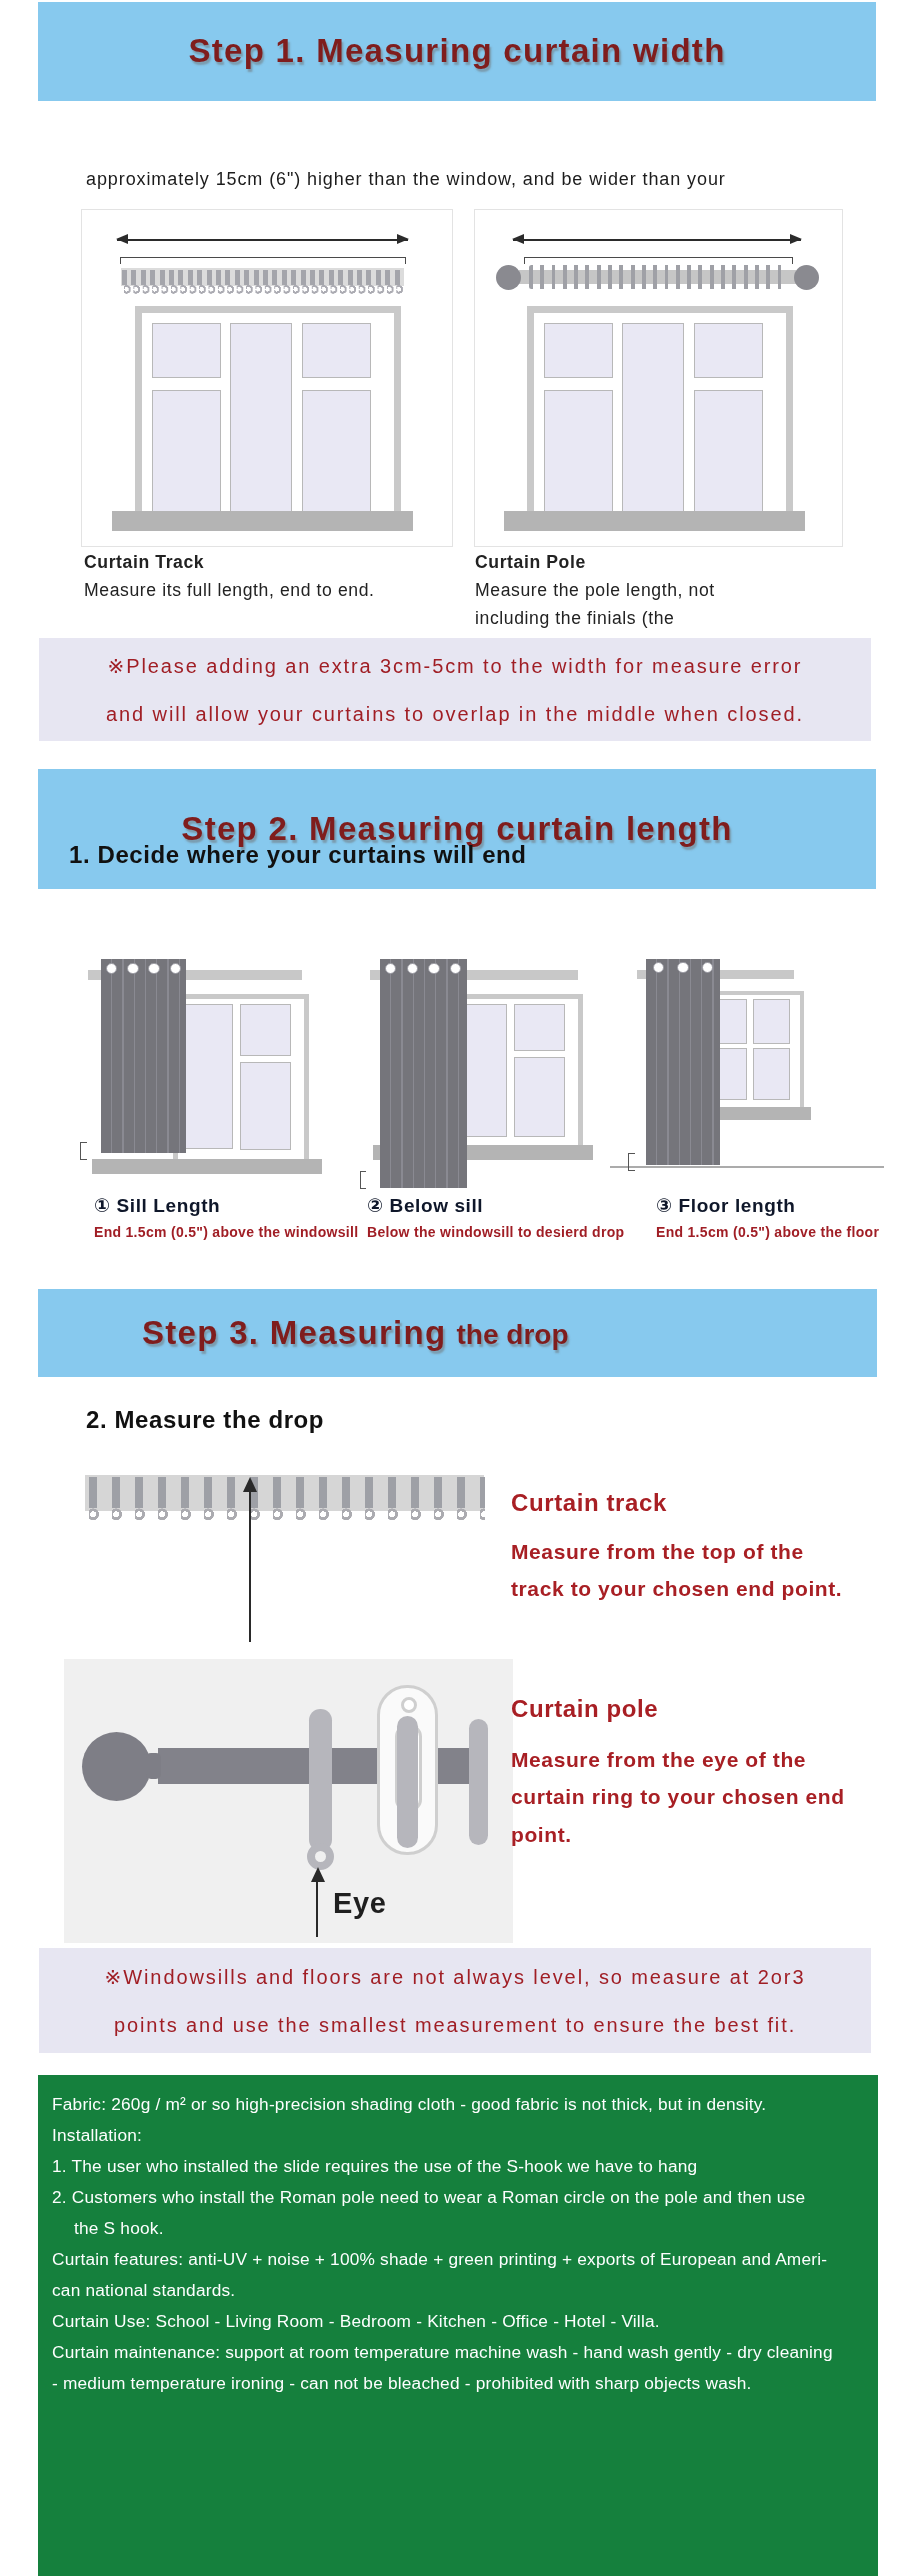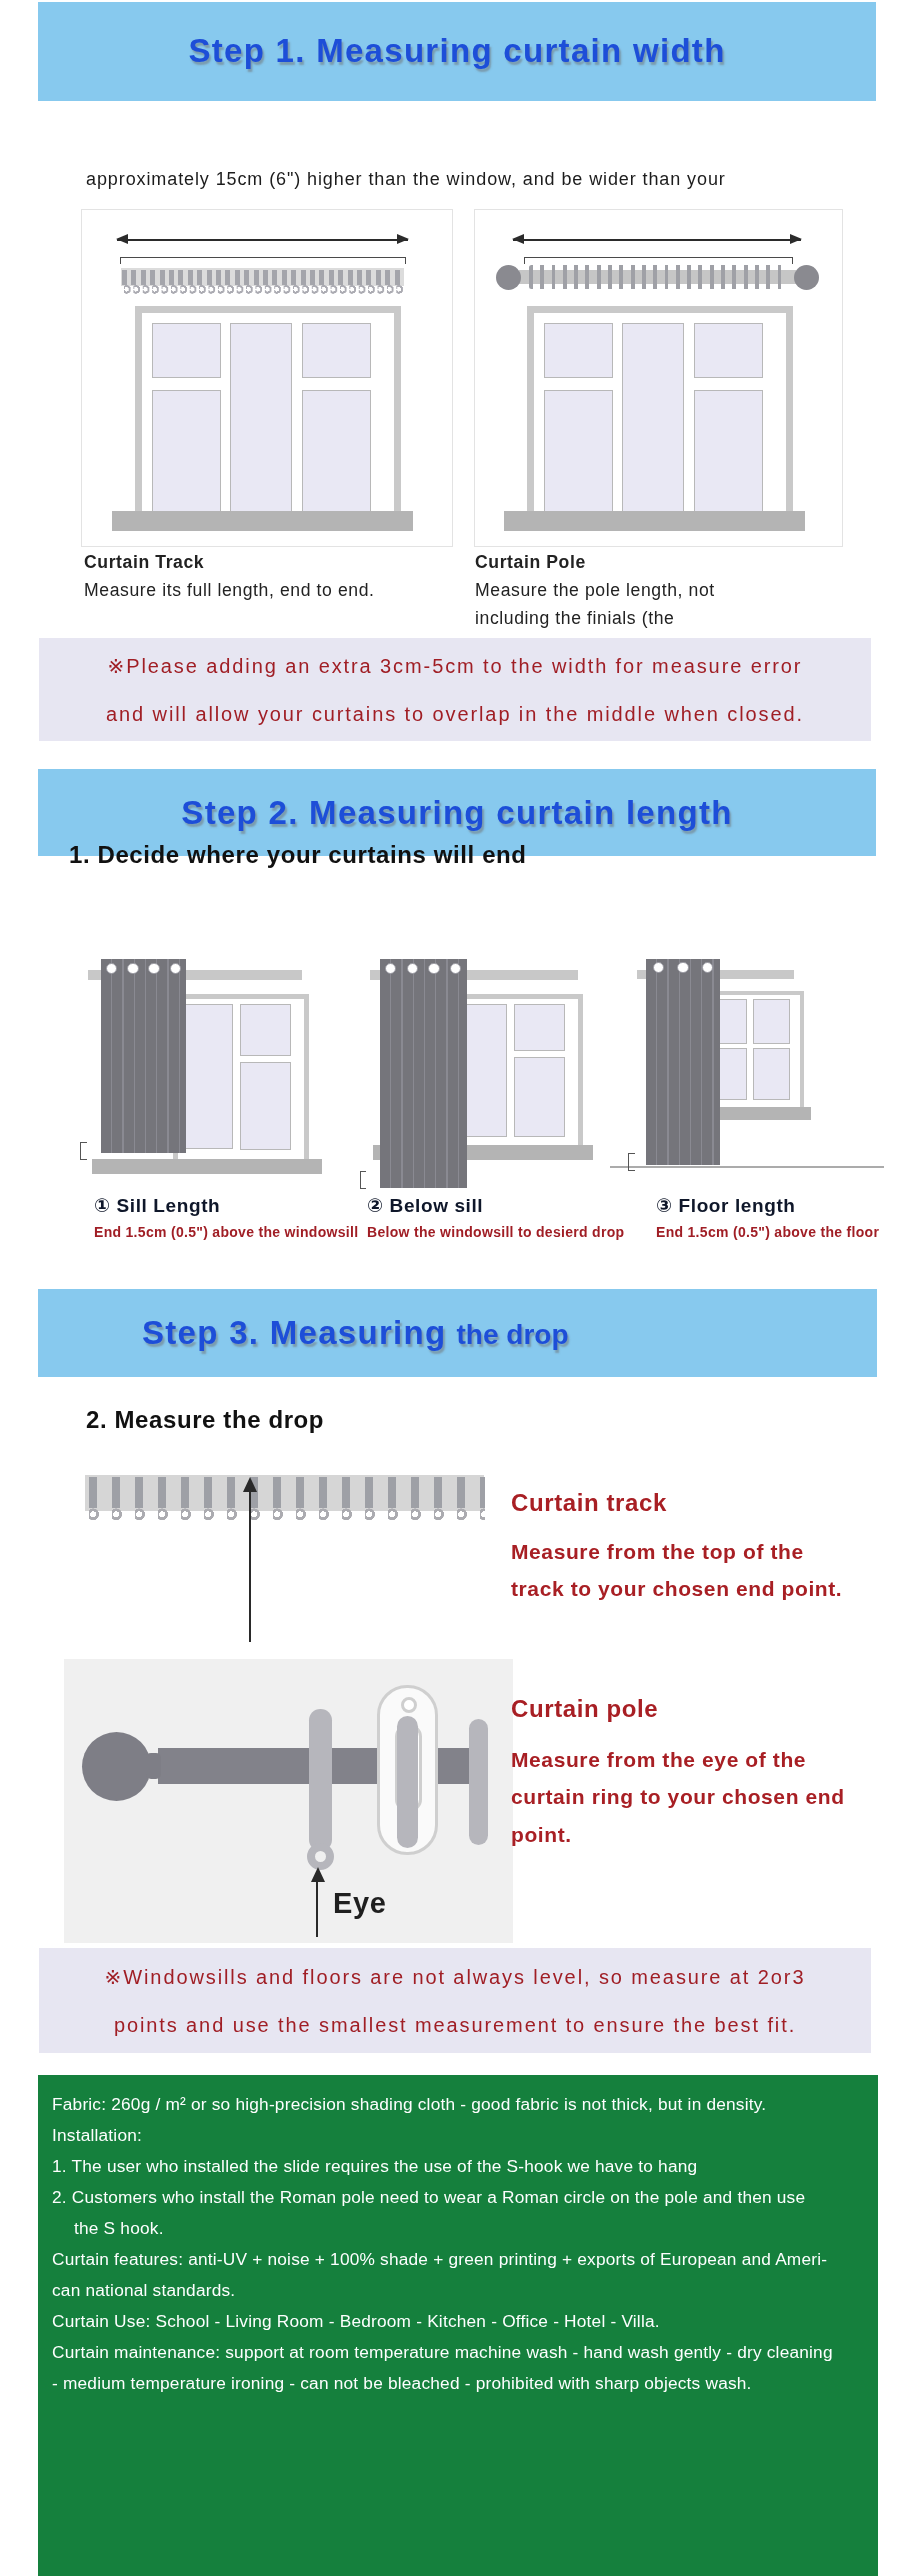--- a/index.html
+++ b/index.html
@@ -2,21 +2,21 @@
 <html style="font-size:10px"><head>
 <meta charset="utf-8">
 <style>
   html,body{margin:0;padding:0;background:#fff;}
   #page{position:relative;width:910px;height:2576px;background:#ffffff;overflow:hidden;
         font-family:"Liberation Sans","DejaVu Sans",sans-serif;}
 
   
   .banner{position:absolute;left:38px;width:838px;background:#87C9EE;display:flex;
           align-items:center;justify-content:center;}
-  .banner-title{color:#1d4ed8;font-weight:bold;font-size:33px;letter-spacing:1.3px;
+  .banner-title{color:#7f1d1d;font-weight:bold;font-size:33px;letter-spacing:1.3px;
                 text-shadow:1.9px 2.5px 1.9px rgba(110,110,110,.5);white-space:nowrap;}
   .banner-title .sub{font-size:28px;letter-spacing:0;margin-left:10px;}
 
   
   .intro{position:absolute;left:86px;color:#1c1c1c;font-size:18px;letter-spacing:0.9px;white-space:nowrap;}
   .h-black{position:absolute;color:#111;font-weight:bold;font-size:24px;letter-spacing:0.6px;white-space:nowrap;}
   .cap{position:absolute;color:#222;font-size:17.6px;letter-spacing:0.6px;white-space:nowrap;}
 
   
   .note{position:absolute;left:39px;width:832px;height:105px;background:#E7E6F2;
@@ -122,21 +122,21 @@
   <div class="cap" style="left:84px;top:580px;">Measure its full length, end to end.</div>
   <div class="cap" style="left:475px;top:552px;font-weight:bold;">Curtain Pole</div>
   <div class="cap" style="left:475px;top:580px;">Measure the pole length, not</div>
   <div class="cap" style="left:475px;top:608px;">including the finials (the</div>
 
   <div class="note" style="top:638px;height:103px;">
     <div>※Please adding an extra 3cm-5cm to the width for measure error</div>
     <div>and will allow your curtains to overlap in the middle when closed.</div>
   </div>
 
-  <div class="banner" style="top:769px;height:87px;text-align:center;">
+  <div class="banner" style="top:769px;height:120px;text-align:center;">
     <div class="banner-title">Step 2. Measuring curtain length</div>
   </div>
 
   <div class="h-black" style="left:69px;top:841px;">1. Decide where your curtains will end</div>
 
   <div class="cdiag" style="left:79px;top:956px;width:264px;height:234px;">
     <div class="win" style="left:94px;top:38px;width:126px;height:164px;border-width:5px;">
       <div class="pane" style="left:5px;top:5px;width:48px;height:143px;"></div>
       <div class="pane" style="left:62px;top:5px;width:49px;height:50px;"></div>
       <div class="pane" style="left:62px;top:63px;width:49px;height:86px;"></div>

